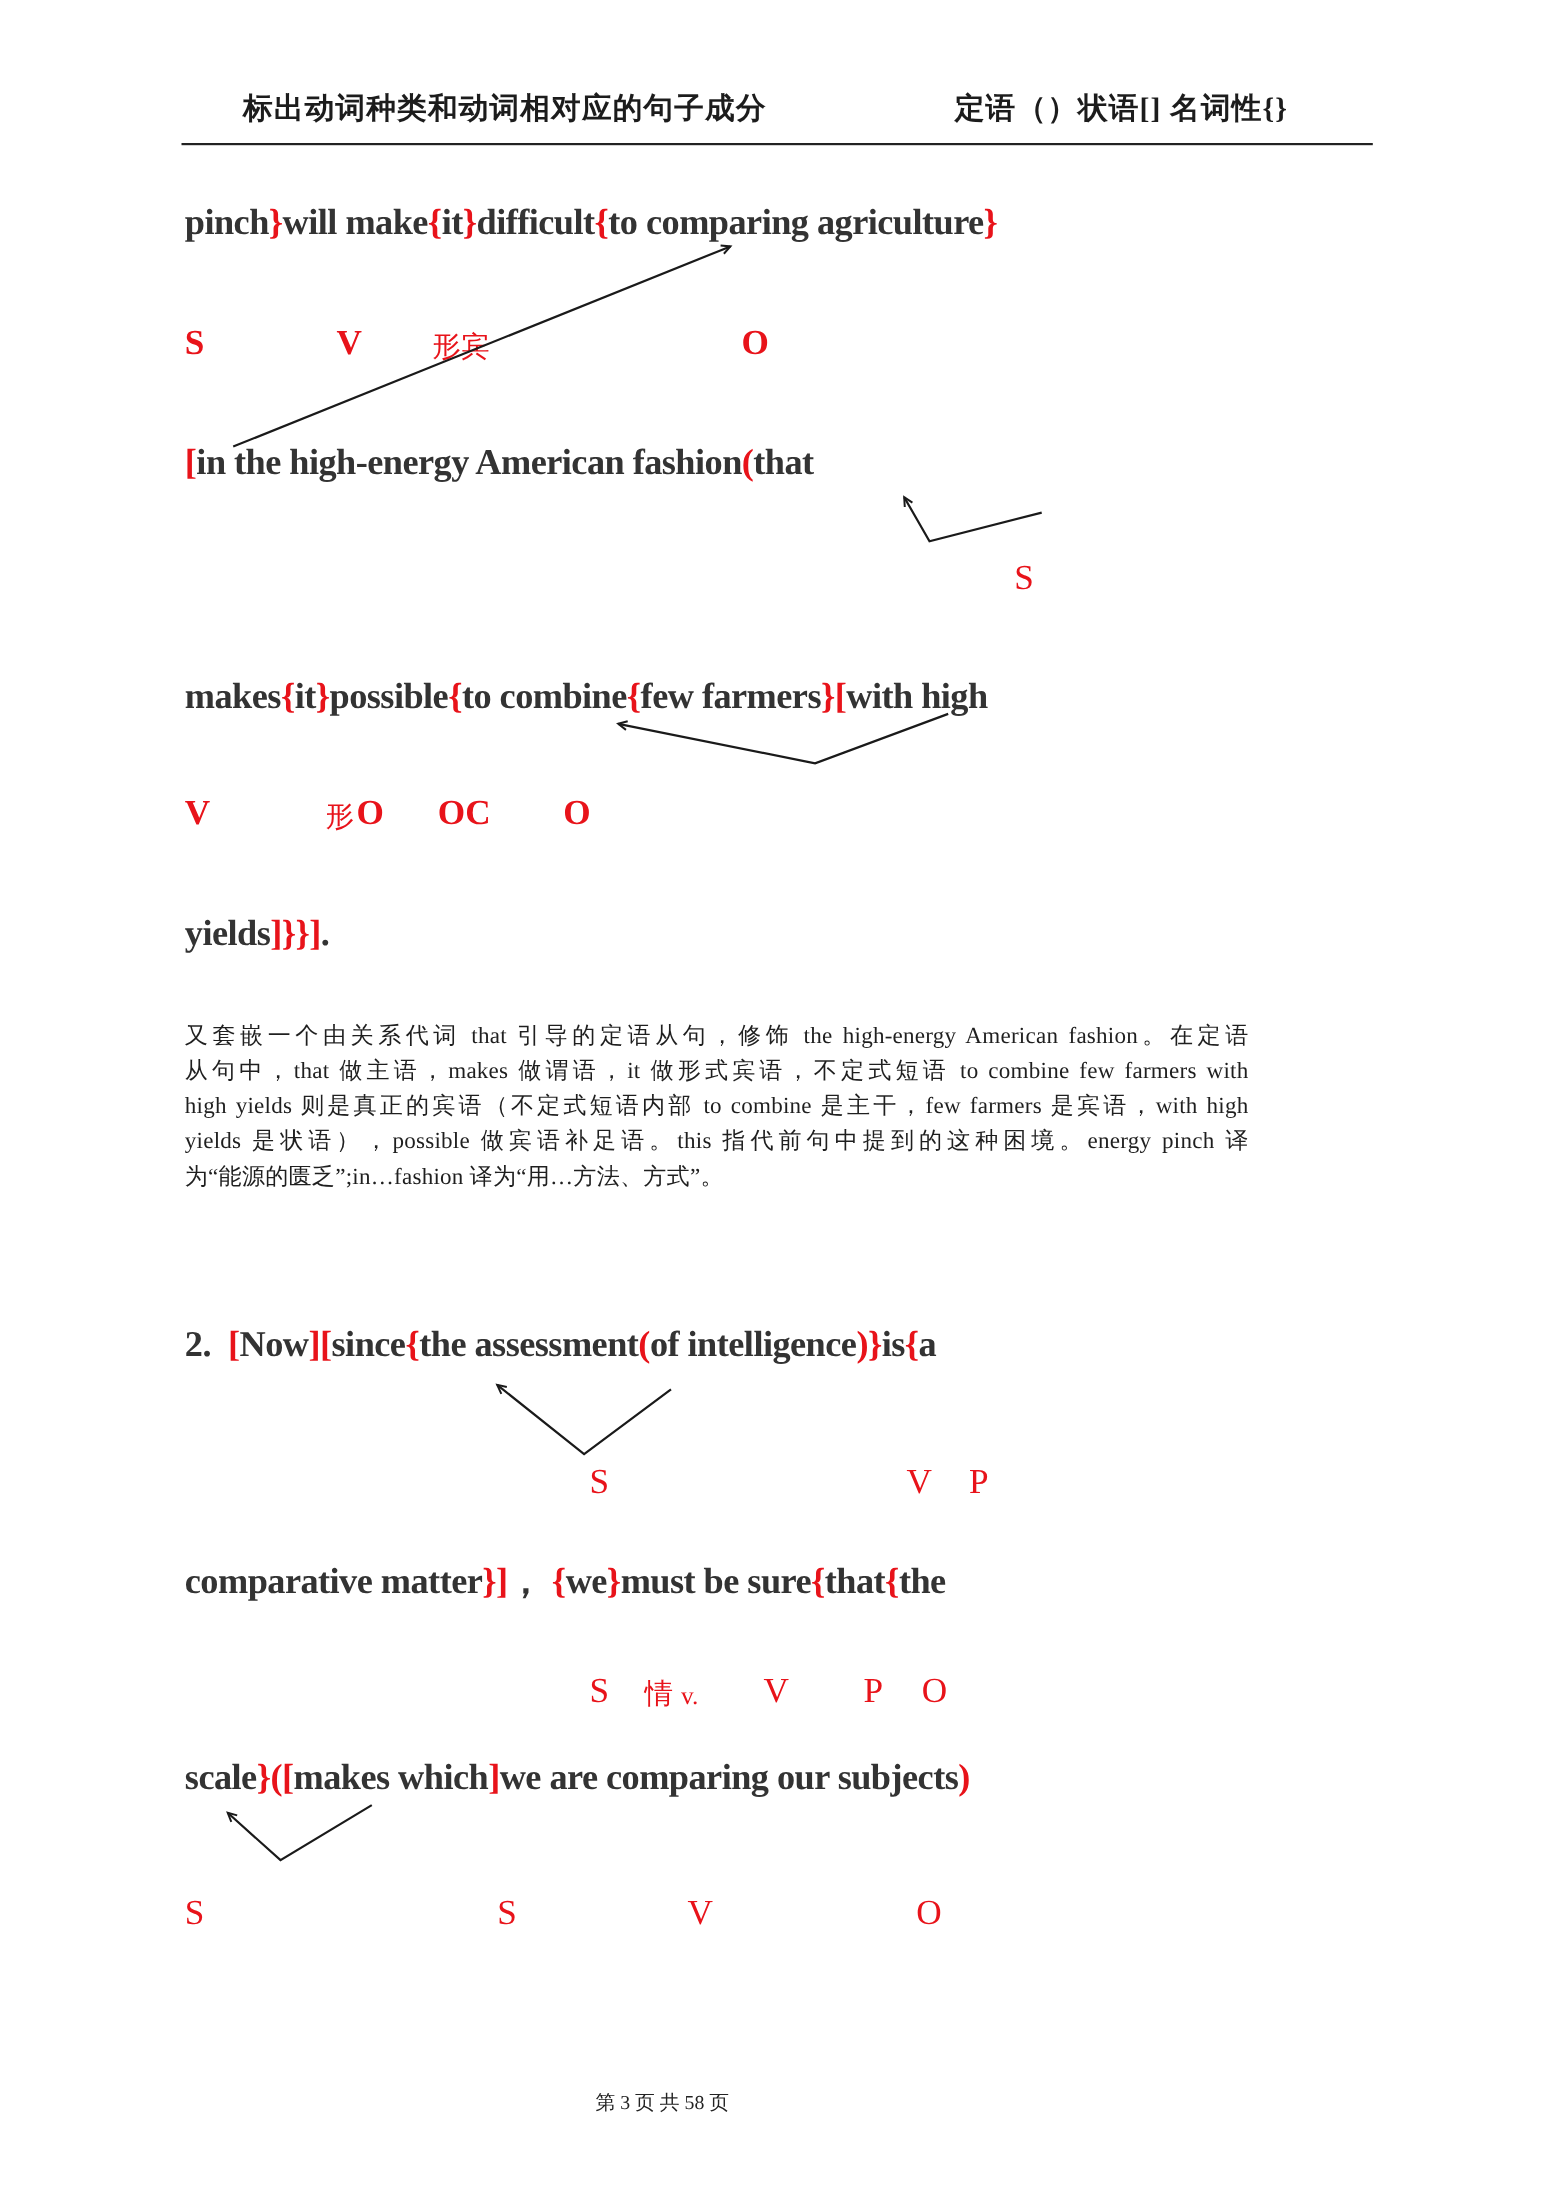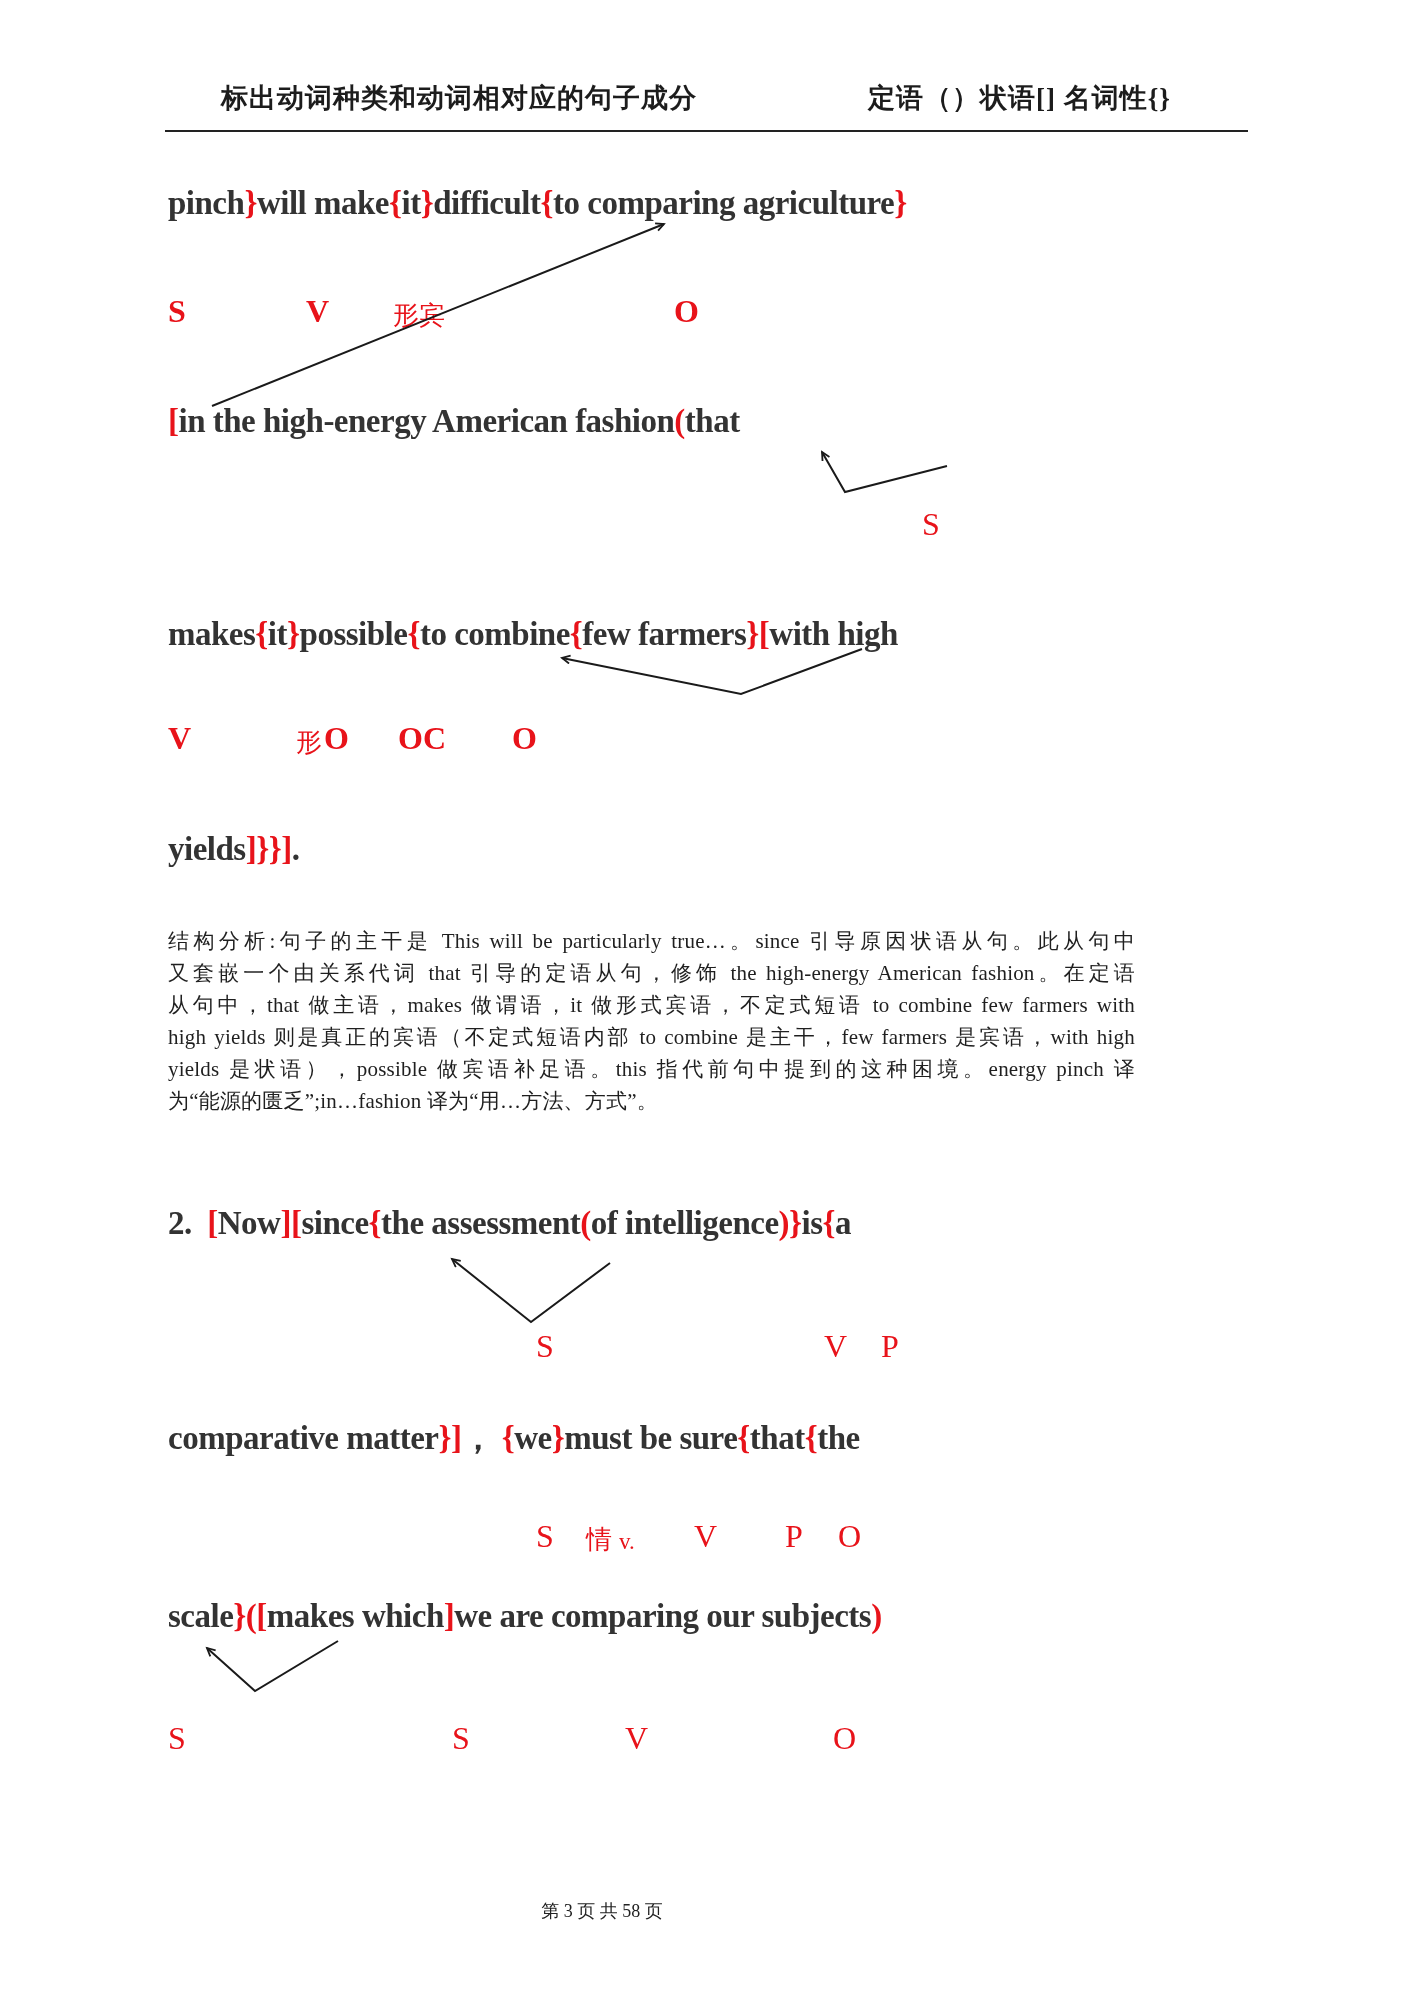--- a/index.html
+++ b/index.html
@@ -82,21 +82,20 @@
 
   <span class="marker bold" style="left:168px;top:722px;">V</span>
   <span class="marker cjk" style="left:296px;top:728px;">形</span>
   <span class="marker bold" style="left:324px;top:722px;">O</span>
   <span class="marker bold" style="left:398px;top:722px;">OC</span>
   <span class="marker bold" style="left:512px;top:722px;">O</span>
 
   <div class="abs bigline" style="left:168px;top:830px;"><span class="seg-k">yields</span><span class="seg-r">]}}]</span><span class="seg-k">.</span></div>
 
   <div class="abs para" style="left:168px;top:925px;">
-    <div class="pline">结构分析:句子的主干是 This will be particularly true…。since 引导原因状语从句。此从句中</div>
     <div class="pline">又套嵌一个由关系代词 that 引导的定语从句，修饰 the high-energy American fashion。在定语</div>
     <div class="pline">从句中，that 做主语，makes 做谓语，it 做形式宾语，不定式短语 to combine few farmers with</div>
     <div class="pline">high yields 则是真正的宾语（不定式短语内部 to combine 是主干，few farmers 是宾语，with high</div>
     <div class="pline">yields 是状语），possible 做宾语补足语。this 指代前句中提到的这种困境。energy pinch 译</div>
     <div class="pline last">为“能源的匮乏”;in…fashion 译为“用…方法、方式”。</div>
   </div>
 
   <div class="abs bigline" style="left:168px;top:1204px;"><span class="seg-k">2.</span><span class="seg-k">  </span><span class="seg-r">[</span><span class="seg-k">Now</span><span class="seg-r">][</span><span class="seg-k">since</span><span class="seg-r">{</span><span class="seg-k">the assessment</span><span class="seg-r">(</span><span class="seg-k">of intelligence</span><span class="seg-r">)}</span><span class="seg-k">is</span><span class="seg-r">{</span><span class="seg-k">a</span></div>
 
   <span class="marker" style="left:536px;top:1330px;">S</span>

